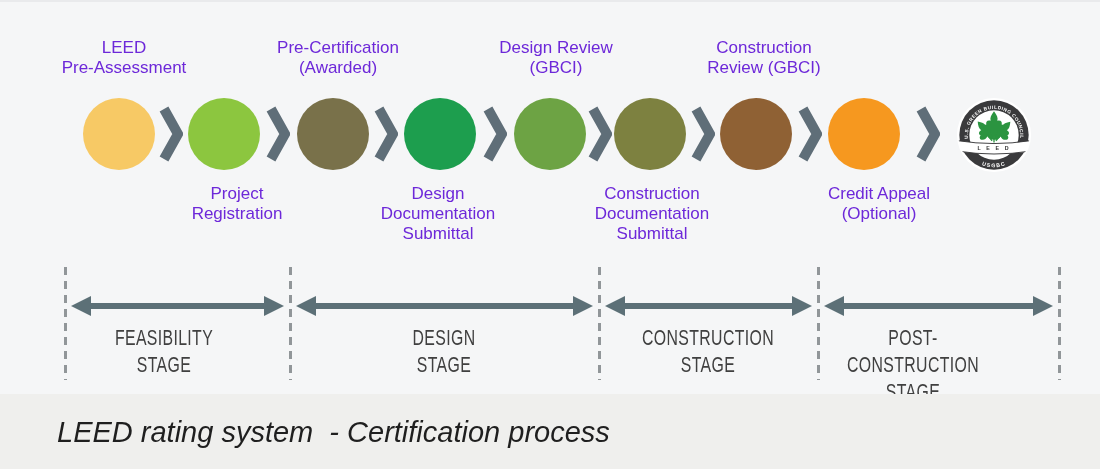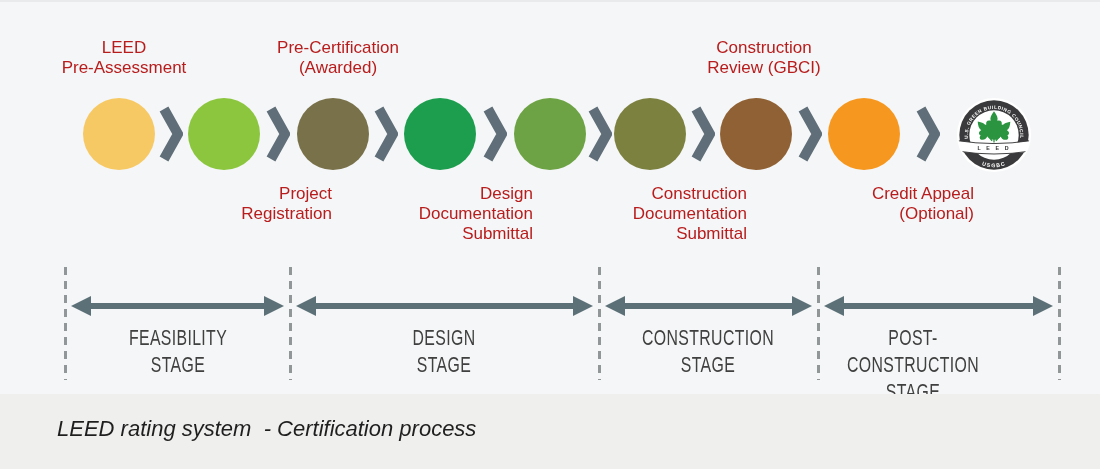--- a/index.html
+++ b/index.html
@@ -22,25 +22,25 @@
     border-radius:50%;
   }
   .chevron { position:absolute; top:101px; width:24px; height:62px; }
   .chevron polyline { fill:none; stroke:var(--chevron-color,#5f6e78); stroke-width:10; stroke-linecap:butt; stroke-linejoin:miter; }
 
   .step-label {
     position:absolute;
     width:190px;
     text-align:center;
     font-size:17px; line-height:20px;
-    color:#b91c1c;
+    color:#6d28d9;
     white-space:pre-line;
   }
   .step-label.top { top:36px; }
-  .step-label.bottom { top:182px;text-align:right; }
+  .step-label.bottom { top:182px; }
 
   .badge { position:absolute; left:956px; top:95px; width:76px; height:76px; }
   .badge .ring { fill:var(--badge-ring,#3a3a3c); }
   .badge .ringtext { fill:#ffffff; font-size:5px; font-weight:bold; letter-spacing:0.55px; font-family:"Liberation Sans",sans-serif; }
   .badge .bottomtext { fill:#ffffff; font-size:5.6px; font-weight:bold; letter-spacing:1.2px; font-family:"Liberation Sans",sans-serif; }
   .badge .leaf { fill:var(--leaf-green,#2b9440); }
   .badge .banner { fill:#ffffff; stroke:var(--badge-ring,#3a3a3c); stroke-width:1; }
   .badge .bannertext { fill:#2f2f2f; font-size:5.6px; font-weight:bold; letter-spacing:2.2px; font-family:"Liberation Sans",sans-serif; }
 
   
@@ -74,34 +74,36 @@
   }
 
   
   .caption-strip {
     position:absolute; left:0; right:0; bottom:0;
     height:77px;
     background:var(--bg-strip,#efefed);
   }
   .caption {
     position:absolute; left:57px; top:22px;
-    font-size:22px; font-style:italic;
+    font-size:29px; font-style:italic;
     color:#1f1f1f;
     white-space:pre;
   }
 </style>
 </head>
 <body>
 
 <div class="canvas">
 
   <div class="step-label top" style="left:29px">LEED
 Pre-Assessment</div>
   <div class="step-label top" style="left:243px">Pre-Certification
 (Awarded)</div>
+  <div class="step-label top" style="left:461px">Design Review
+(GBCI)</div>
   <div class="step-label top" style="left:669px">Construction
 Review (GBCI)</div>
 
   <div class="step-circle" style="left: 83px; background: rgb(247, 201, 101);"></div>
   <div class="step-circle" style="left: 188px; background: rgb(140, 198, 63);"></div>
   <div class="step-circle" style="left: 297px; background: rgb(121, 113, 74);"></div>
   <div class="step-circle" style="left: 404px; background: rgb(29, 158, 78);"></div>
   <div class="step-circle" style="left: 514px; background: rgb(109, 163, 68);"></div>
   <div class="step-circle" style="left: 614px; background: rgb(125, 129, 64);"></div>
   <div class="step-circle" style="left: 720px; background: rgb(143, 97, 52);"></div>
@@ -189,21 +191,21 @@
     <div class="head left"></div>
       <div class="shaft"></div>
       <div class="head right"></div>
   </div>
   <div class="stage-arrow" style="left:824px;width:229px">
     <div class="head left"></div>
       <div class="shaft"></div>
       <div class="head right"></div>
   </div>
 
-  <div class="stage-label" style="left:58px">
+  <div class="stage-label" style="left:44px">
       <span>FEASIBILITY
 STAGE</span>
     </div>
   <div class="stage-label" style="left:324px">
       <span>DESIGN
 STAGE</span>
     </div>
   <div class="stage-label" style="left:588px">
       <span>CONSTRUCTION
 STAGE</span>

